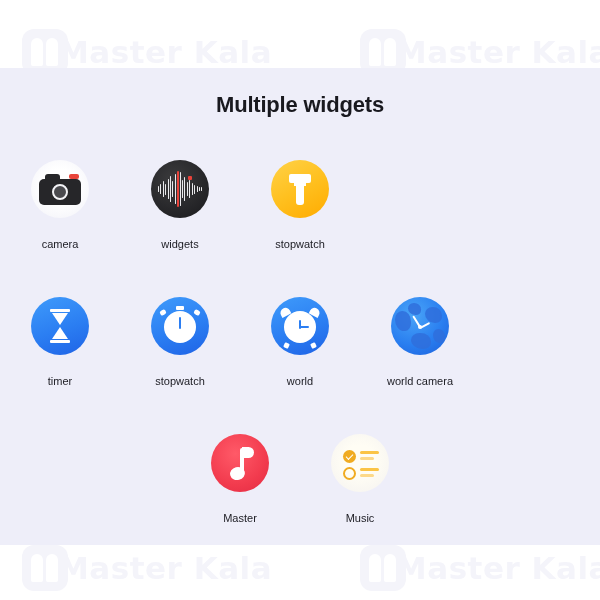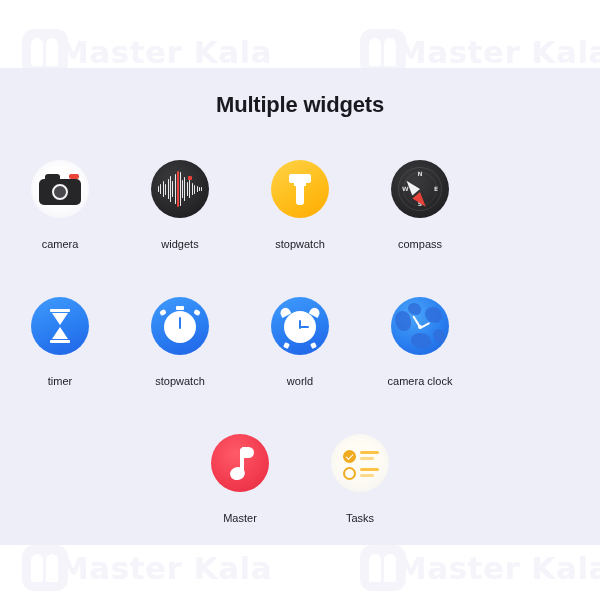--- a/index.html
+++ b/index.html
@@ -278,33 +278,20 @@
 
     <div class="cell">
       <div class="icon ic-flash">
         <div class="fl-head"></div>
         <div class="fl-neck"></div>
         <div class="fl-body"></div>
       </div>
       <div class="label">stopwatch</div>
     </div>
 
-    <div class="cell">
-      <div class="icon ic-compass">
-        <div class="cmp-ring"></div>
-        <div class="cmp-ring2"></div>
-        <div class="cmp-n">N</div>
-        <div class="cmp-s">S</div>
-        <div class="cmp-e">E</div>
-        <div class="cmp-w">W</div>
-        <div class="needle-r"></div>
-        <div class="needle-w"></div>
-      </div>
-      <div class="label">compass</div>
-    </div>
 
   </div>
 
   <div class="row r2">
 
     <div class="cell">
       <div class="icon ic-timer">
         <div class="hg-top"></div>
         <div class="hg-u"></div>
         <div class="hg-d"></div>
@@ -342,21 +329,21 @@
       <div class="icon ic-world">
         <div class="land" style="left:4px;top:14px;width:16px;height:20px;"></div>
         <div class="land" style="left:17px;top:6px;width:13px;height:12px;"></div>
         <div class="land" style="left:34px;top:10px;width:17px;height:16px;"></div>
         <div class="land" style="left:20px;top:36px;width:20px;height:16px;"></div>
         <div class="land" style="left:42px;top:32px;width:12px;height:14px;"></div>
         <div class="wc-h"></div>
         <div class="wc-m"></div>
         <div class="wc-pin"></div>
       </div>
-      <div class="label">camera clock</div>
+      <div class="label">world camera</div>
     </div>
 
   </div>
 
   <div class="row r3">
 
     <div class="cell">
       <div class="icon ic-music">
         <div class="mu-flag"></div>
         <div class="mu-stem"></div>
@@ -367,18 +354,18 @@
 
     <div class="cell">
       <div class="icon ic-tasks">
         <div class="tk-c1"></div>
         <div class="tk-c2"></div>
         <div class="tk-l a"></div>
         <div class="tk-l b"></div>
         <div class="tk-l c"></div>
         <div class="tk-l d"></div>
       </div>
-      <div class="label">Tasks</div>
+      <div class="label">Music</div>
     </div>
 
   </div>
 
 </div>
 
 </body></html>

